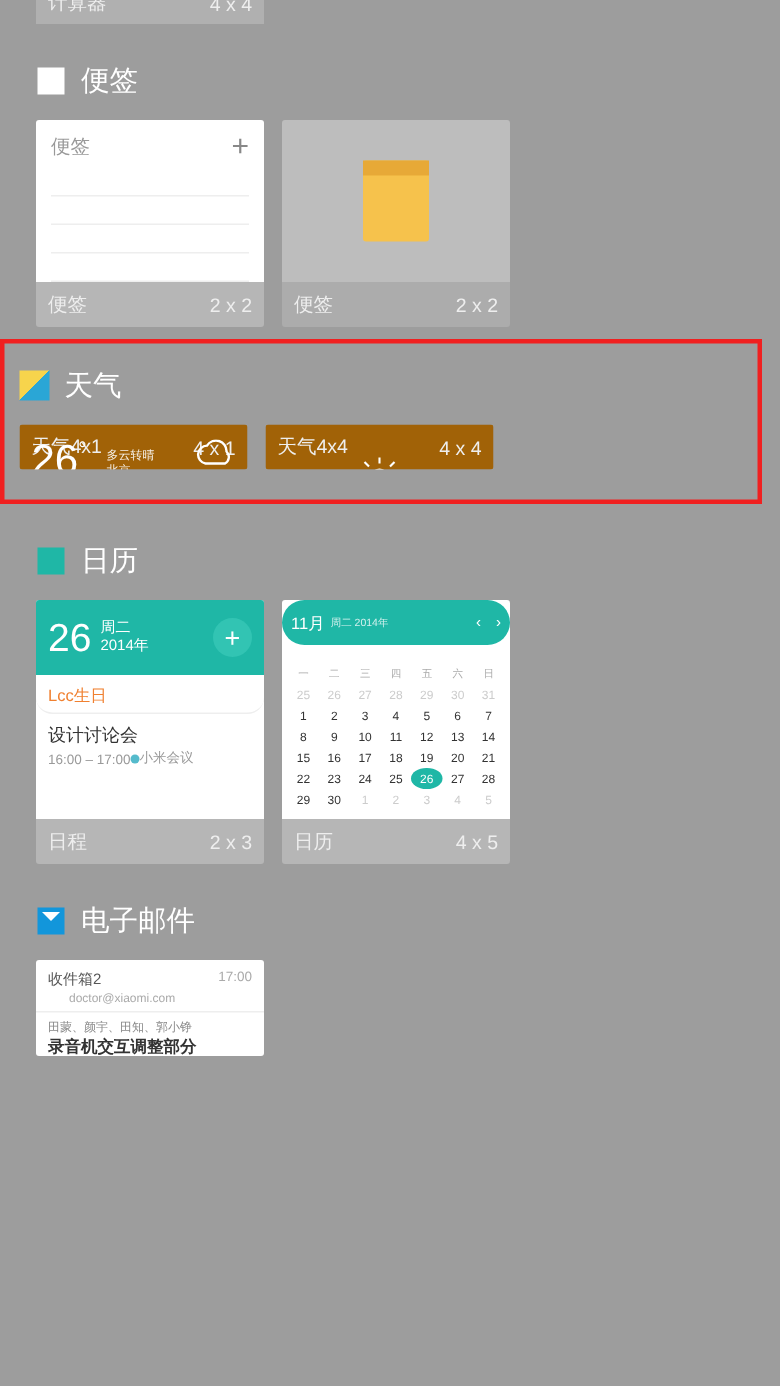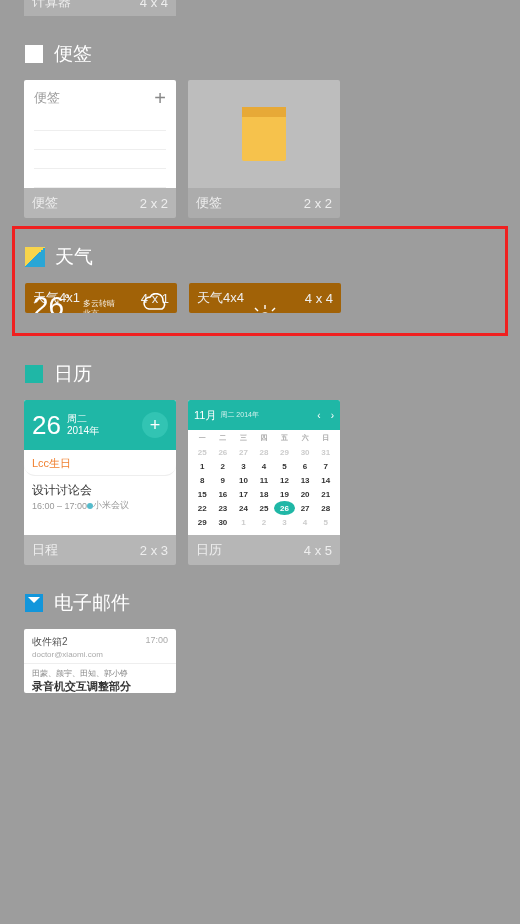--- a/index.html
+++ b/index.html
@@ -27,21 +27,21 @@
   .note1 .n-top { display: flex; justify-content: space-between; align-items: center; padding: 8px 10px 4px 10px; font-size: 13px; color: #999; }
   .note1 .n-plus { font-size: 20px; color: #888; line-height: 1; }
   .note1 .n-lines { padding: 0 10px; }
   .note1 .n-line { height: 1px; background: #eee; margin-top: 18px; }
   .note2 { background: #bdbdbd; height: 138px; display:flex; align-items:center; justify-content:center; }
   .note2 .pad { width: 44px; height: 54px; background: #f6c24c; border-radius: 2px; position: relative; }
   .note2 .pad::before { content:""; position:absolute; left:0; right:0; top:0; height:10px; background:#e7a937; }
   .notes-label { background: #b6b6b6; }
   .notes-label2 { background: #acacac; }
   
-  .weather-wrap { border: 3px solid #f02020; padding: 10px 10px 20px 10px; margin: 8px 12px 0 12px; }
+  .weather-wrap { border: 3px solid #f02020; padding: 10px 10px 20px 10px; margin: 8px 12px 0 0; }
   .weather-wrap .sec-head { margin-top: 0; }
   .w-icon { width: 20px; height: 20px; background: linear-gradient(135deg,#f7d44c 50%,#2aa6d6 50%); }
   .w-card .preview { background: #b6b6b6; height: 152px; }
   .w4x1 .temp { position:absolute; left:8px; top:8px; color:#fff; font-size:28px; font-weight:300; }
   .w4x1 .deg { font-size:14px; vertical-align: top; }
   .w4x1 .sub { position:absolute; left:58px; top:16px; color:#fff; font-size:8px; line-height:1.2; opacity:.9;}
   .w4x1 .cloud { position:absolute; right:8px; top:10px; color:#fff; }
   .w4x4 .sun { position:absolute; left:50%; top:20px; transform:translateX(-50%); }
   .w-label { background:#a16207; }
   
@@ -49,39 +49,39 @@
   .sched .preview, .cal .preview { height: 148px; background:#fff; }
   .sched .top { background:#1fb7a6; color:#fff; height:50px; display:flex; align-items:center; padding:0 8px; gap:6px;}
   .sched .dnum { font-size:26px; font-weight:300;}
   .sched .dtxt { font-size:10px; line-height:1.2;}
   .sched .plus { margin-left:auto; width:26px; height:26px; border-radius:50%; background:#32c4b3; color:#fff; display:flex; align-items:center; justify-content:center; font-size:18px;}
   .sched .ev1 { color:#f08030; font-size:11px; padding:6px 8px 4px 8px; border-bottom:1px solid #eee;border-radius:11px;}
   .sched .ev2 { padding:6px 8px; }
   .sched .ev2 .t { font-size:12px; color:#333;}
   .sched .ev2 .s { font-size:9px; color:#999; display:flex; align-items:center; gap:0;}
   .sched .dot { width:6px; height:6px; border-radius:50%; background:#5bc;}
-  .cal .top { background:#1fb7a6; color:#fff; height:30px; display:flex; align-items:center; padding:0 6px; font-size:11px;}
+  .cal .top { background:#1fb7a6; color:#fff; height:30px; display:flex; align-items:center; padding:0 6px; font-size:11px;border-radius:15px;}
   .cal .top .my { font-weight:500;}
   .cal .top .sub { font-size:7px; margin-left:4px; opacity:.8;}
   .cal .top .arrs { margin-left:auto; display:flex; gap:10px; font-size:10px;}
-  .cal .grid { padding:1px 4px 6px 4px;font-weight:bold;}
+  .cal .grid { padding:12px 4px 6px 4px;}
   .cal .wk { display:flex; }
   .cal .wk span { flex:1; text-align:center; font-size:7px; color:#aaa; padding:2px 0;}
   .cal .days { display:flex; flex-wrap:wrap;}
   .cal .days span { width:14.28%; text-align:center; font-size:8px; color:#333; padding:2.5px 0; position:relative;}
   .cal .days .dim { color:#ccc;}
   .cal .days .today { background:#1fb7a6; color:#fff; border-radius:50%;}
   .cal-label { background:#b6b6b6;}
   
   .mail-icon { width:18px; height:18px; background:#1296db; position:relative;}
   .mail-icon::after{content:"";position:absolute;left:3px;right:3px;top:3px;height:6px;background:#fff;clip-path:polygon(0 0,100% 0,50% 100%);}
   .mail-card { width:152px; background:#fff; border-radius:2px; padding:6px 8px 12px 8px; height:64px; overflow:hidden;}
   .mail-card .h { display:flex; justify-content:space-between; font-size:10px; color:#555;}
   .mail-card .h .r { color:#aaa; font-size:9px;}
-  .mail-card .m { font-size:8px; color:#aaa; margin-top:1px;}
+  .mail-card .m { font-size:8px; color:#aaa; margin-top:1px;margin-left:14px;}
   .mail-card hr { border:none; border-top:1px solid #eee; margin:4px -8px;}
   .mail-card .f1 { font-size:8px; color:#888;}
   .mail-card .f2 { font-size:11px; color:#333; font-weight:700;}
   .mail-card .f3 { font-size:7px; color:#aaa;}
 </style>
 </head>
 <body>
 
 <div class="calc-card">
   <div class="calc-label">

